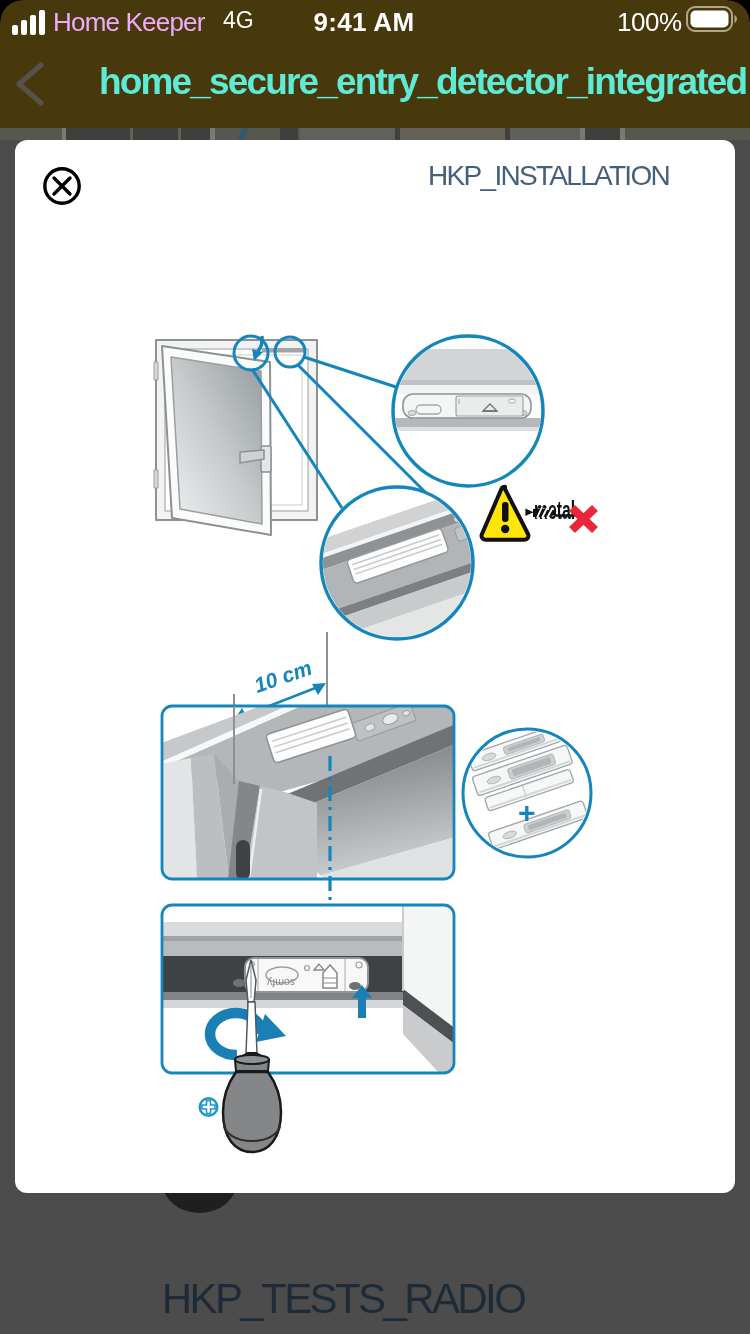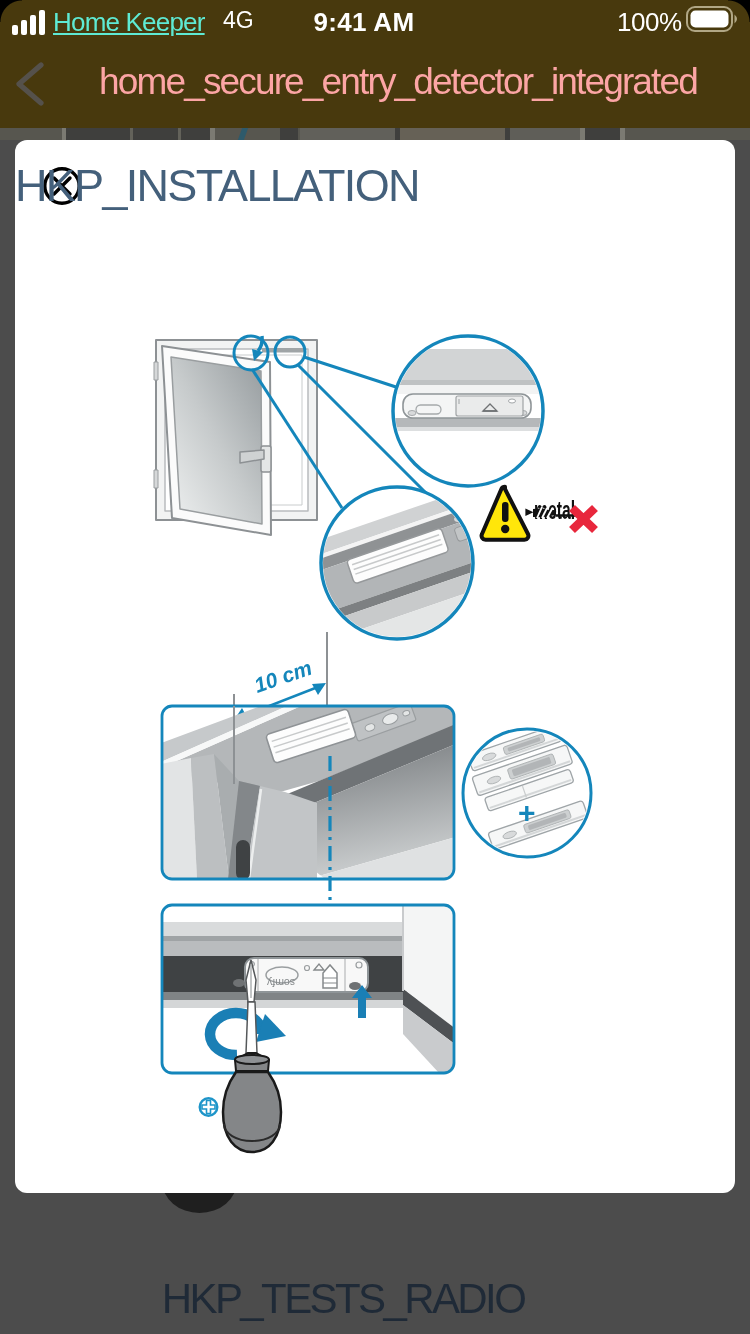--- a/index.html
+++ b/index.html
@@ -1,28 +1,28 @@
 <!DOCTYPE html>
 <html><head>
 <meta charset="utf-8">
 <style>
 html,body{margin:0;padding:0;}
 body{width:750px;height:1334px;position:relative;overflow:hidden;background:#4c4c4c;font-family:"Liberation Sans",sans-serif;}
 .abs{position:absolute;}
 #statusnav{left:0;top:0;width:750px;height:128px;background:#48390d;}
 #screencorner-l{left:0;top:0;width:22px;height:22px;background:radial-gradient(circle at 22px 22px, transparent 21px, #000 22px);}
 #screencorner-r{right:0;top:0;width:22px;height:22px;background:radial-gradient(circle at 0px 22px, transparent 21px, #000 22px);}
-#hk{left:53px;top:7px;font-size:26px;color:#5eead4;letter-spacing:-0.8px;text-decoration:underline;}
+#hk{left:53px;top:7px;font-size:26px;color:#f0abfc;letter-spacing:-0.8px;}
 #g4{left:223px;top:7px;font-size:23px;color:#fff;}
 #time{left:0;top:7px;width:728px;text-align:center;font-size:26px;font-weight:600;color:#fff;letter-spacing:0.3px;}
 #pct{left:617px;top:7px;font-size:26px;color:#fff;letter-spacing:-0.5px;text-align:right;}
-#navtitle{left:99px;top:61px;width:651px;font-size:37px;font-weight:400;color:#fca5a5;white-space:nowrap;overflow:hidden;letter-spacing:-1.85px;}
+#navtitle{left:99px;top:61px;width:651px;font-size:37px;font-weight:700;color:#5eead4;white-space:nowrap;overflow:hidden;letter-spacing:-1.85px;}
 #strip{left:0;top:128px;width:750px;height:12px;background:#57564f;}
 #card{left:15px;top:140px;width:720px;height:1053px;background:#ffffff;border-radius:12px;}
-#modaltitle{left:15px;top:160px;width:600px;text-align:left;font-size:45px;color:#44607b;letter-spacing:-1.7px;}
+#modaltitle{left:15px;top:160px;width:654px;text-align:right;font-size:28px;color:#44607b;letter-spacing:-1.7px;}
 #bottomtitle{left:0;top:1275px;width:686px;text-align:center;font-size:42px;color:#1f2a37;letter-spacing:-2.6px;}
 </style>
 </head>
 <body>
 <div class="abs" id="statusnav"></div>
 <div class="abs" id="screencorner-l"></div>
 <div class="abs" id="screencorner-r"></div>
 <div class="abs" id="hk">Home Keeper</div>
 <div class="abs" id="g4">4G</div>
 <div class="abs" id="time">9:41 AM</div>

